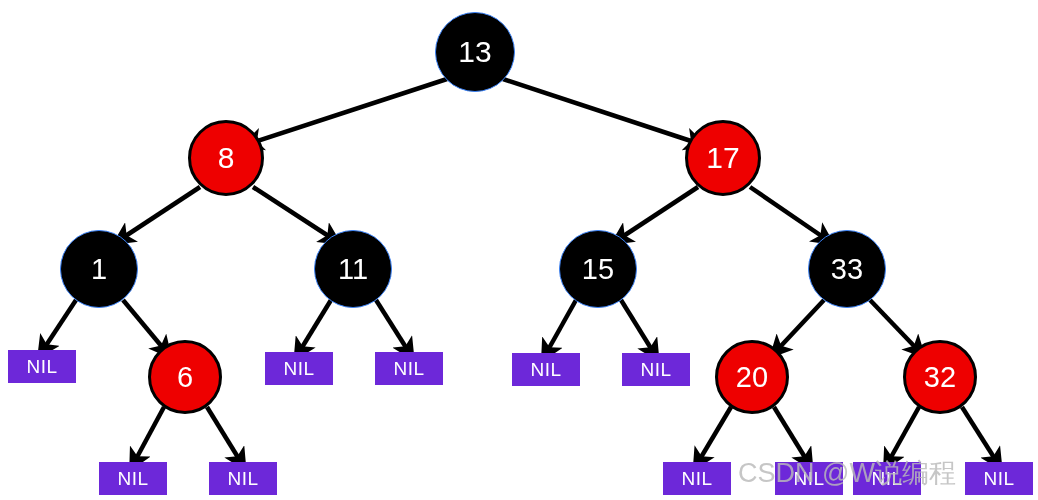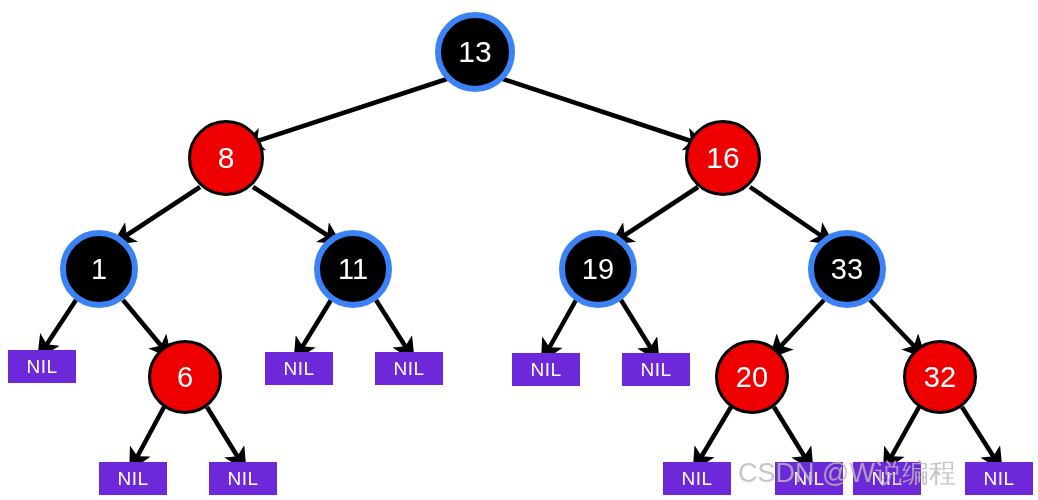--- a/index.html
+++ b/index.html
@@ -30,21 +30,21 @@
     justify-content: center;
     color: #ffffff;
     font-family: "Liberation Sans", sans-serif;
     font-weight: 400;
     box-sizing: border-box;
     z-index: 3;
     user-select: none;
   }
   .node.black {
     background: #000000;
-    border: 6px solid #3b82f6;
+    border: 1px solid #3b82f6;
   }
   .node.red {
     background: #ee0000;
     border: 3px solid #000000;
   }
   .nil {
     position: absolute;
     background: #6d28d9;
     color: #ffffff;
     display: flex;
@@ -101,24 +101,24 @@
         <line x1="731" y1="407" x2="700" y2="459" stroke="#000000" stroke-width="4.5" marker-end="url(#arrowhead)"></line>
         <line x1="774" y1="407" x2="806" y2="459" stroke="#000000" stroke-width="4.5" marker-end="url(#arrowhead)"></line>
         <line x1="919" y1="407" x2="890" y2="459" stroke="#000000" stroke-width="4.5" marker-end="url(#arrowhead)"></line>
         <line x1="962" y1="407" x2="995" y2="459" stroke="#000000" stroke-width="4.5" marker-end="url(#arrowhead)"></line>
       </g>
   </svg>
 
   <div id="node-layer">
       <div class="node black" style="left: 435px; top: 12px; width: 80px; height: 80px; font-size: 30px;">13</div>
       <div class="node red" style="left: 188px; top: 120px; width: 76px; height: 76px; font-size: 30px;">8</div>
-      <div class="node red" style="left: 685px; top: 120px; width: 76px; height: 76px; font-size: 30px;">16</div>
+      <div class="node red" style="left: 685px; top: 120px; width: 76px; height: 76px; font-size: 30px;">17</div>
       <div class="node black" style="left: 60px; top: 230px; width: 78px; height: 78px; font-size: 29px;">1</div>
       <div class="node black" style="left: 314px; top: 230px; width: 78px; height: 78px; font-size: 29px;">11</div>
-      <div class="node black" style="left: 559px; top: 230px; width: 78px; height: 78px; font-size: 29px;">19</div>
+      <div class="node black" style="left: 559px; top: 230px; width: 78px; height: 78px; font-size: 29px;">15</div>
       <div class="node black" style="left: 808px; top: 230px; width: 78px; height: 78px; font-size: 29px;">33</div>
       <div class="node red" style="left: 148px; top: 340px; width: 74px; height: 74px; font-size: 29px;">6</div>
       <div class="node red" style="left: 715px; top: 340px; width: 74px; height: 74px; font-size: 29px;">20</div>
       <div class="node red" style="left: 903px; top: 340px; width: 74px; height: 74px; font-size: 29px;">32</div>
     </div>
   <div id="nil-layer">
       <div class="nil" style="left: 8px; top: 350px; width: 68px; height: 33px;">NIL</div>
       <div class="nil" style="left: 265px; top: 352px; width: 68px; height: 33px;">NIL</div>
       <div class="nil" style="left: 375px; top: 352px; width: 68px; height: 33px;">NIL</div>
       <div class="nil" style="left: 512px; top: 353px; width: 68px; height: 33px;">NIL</div>

